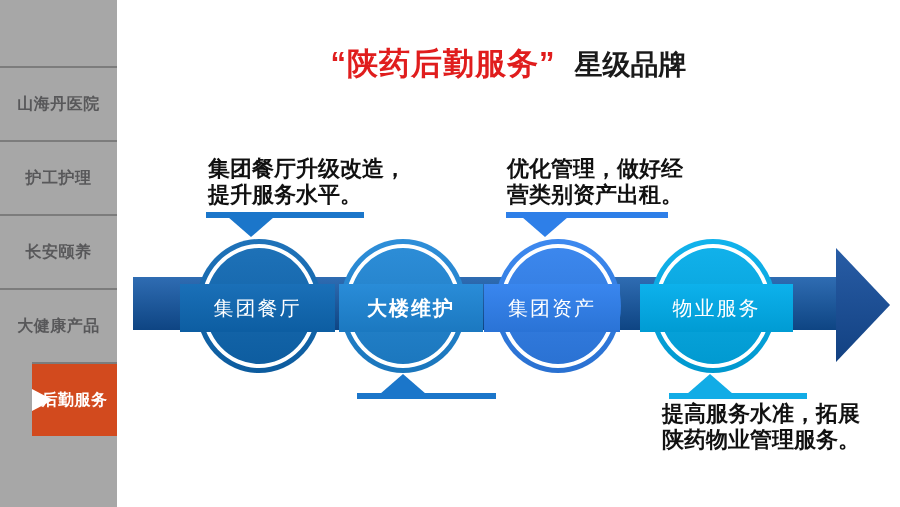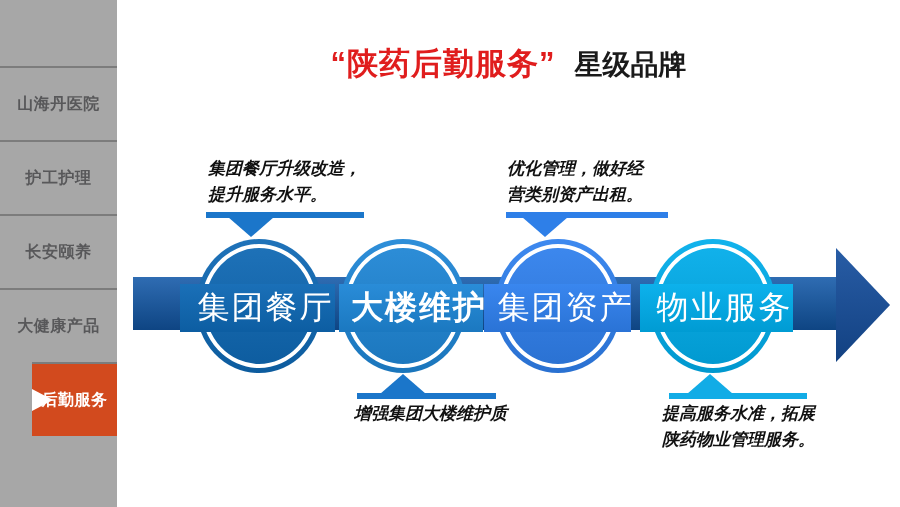--- a/index.html
+++ b/index.html
@@ -30,28 +30,28 @@
         clip-path:polygon(0 0,100% 50%,0 100%);
         background-image:linear-gradient(180deg,rgba(255,255,255,.08),rgba(0,0,0,.18));}
 
   
   .ellipse{position:absolute;top:239px;width:126px;height:134px;border-radius:50%;
         background-image:linear-gradient(180deg,rgba(255,255,255,.07),rgba(0,0,0,.12));}
   .ring{position:absolute;inset:5px;border:4px solid #fff;border-radius:50%;}
   .stripe{position:absolute;top:284px;height:48px;
         background-image:linear-gradient(180deg,rgba(255,255,255,.05),rgba(0,0,0,.10));}
   .slabel{position:absolute;top:284px;height:48px;display:flex;align-items:center;
-        justify-content:center;color:#fff;font-size:32px;letter-spacing:2px;padding-left:8px;}
+        justify-content:center;color:#fff;font-size:20px;letter-spacing:2px;}
   .s1 .ellipse{left:196px;} .s1 .stripe,.s1 .slabel{left:180px;width:155px;}
   .s2 .ellipse{left:340px;} .s2 .stripe,.s2 .slabel{left:339px;width:144px;font-weight:bold;}
-  .s3 .ellipse{left:495px;} .s3 .stripe,.s3 .slabel{left:484px;width:147px;}
+  .s3 .ellipse{left:495px;} .s3 .stripe,.s3 .slabel{left:484px;width:136px;}
   .s4 .ellipse{left:650px;} .s4 .stripe,.s4 .slabel{left:640px;width:153px;}
 
   
-  .ctext{position:absolute;font-size:17px;font-weight:700;line-height:26px;color:#111;font-style:italic;}
+  .ctext{position:absolute;font-size:22px;font-weight:700;line-height:26px;color:#111;}
   .cbar{position:absolute;height:6px;}
   .cpointer{position:absolute;width:46px;height:20px;}
   .cpointer.down{clip-path:polygon(0 0,100% 0,50% 100%);}
   .cpointer.up{clip-path:polygon(50% 0,0 100%,100% 100%);}
   .c1 .ctext{left:208px;top:156px;} .c1 .cbar{left:206px;top:212px;width:158px;}
   .c1 .cpointer{left:228px;top:217px;}
   .c2 .ctext{left:507px;top:156px;} .c2 .cbar{left:506px;top:212px;width:162px;}
   .c2 .cpointer{left:522px;top:217px;}
   .c3 .ctext{left:354px;top:401px;} .c3 .cbar{left:357px;top:393px;width:139px;}
   .c3 .cpointer{left:380px;top:374px;}
@@ -138,21 +138,20 @@
         <div>营类别资产出租。</div>
       </div>
       <div class="cbar" style="background-color: rgb(46, 127, 232);"></div>
       <div class="cpointer down" style="background-color: rgb(46, 127, 232);"></div>
     </div>
 
     <div class="callout c3">
       <div class="cpointer up" style="background-color: rgb(27, 118, 202);"></div>
       <div class="cbar" style="background-color: rgb(27, 118, 202);"></div>
       <div class="ctext">
-        <div>增强集团大楼维护质</div>
       </div>
     </div>
 
     <div class="callout c4">
       <div class="cpointer up" style="background-color: rgb(18, 172, 230);"></div>
       <div class="cbar" style="background-color: rgb(18, 172, 230);"></div>
       <div class="ctext">
         <div>提高服务水准，拓展</div>
         <div>陕药物业管理服务。</div>
       </div>

